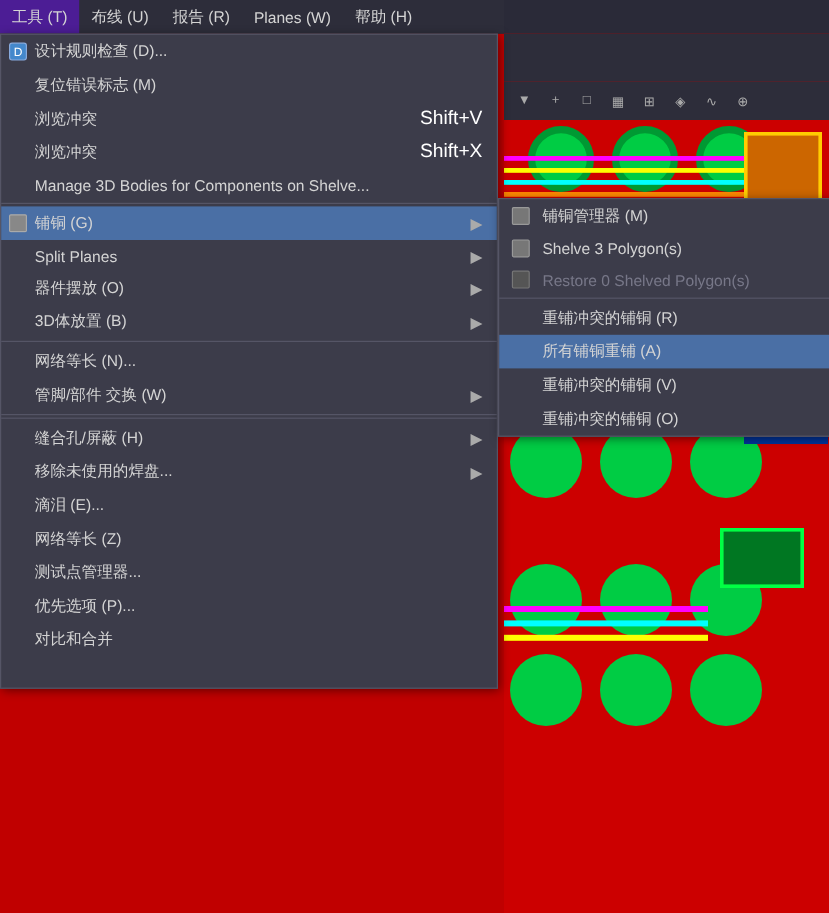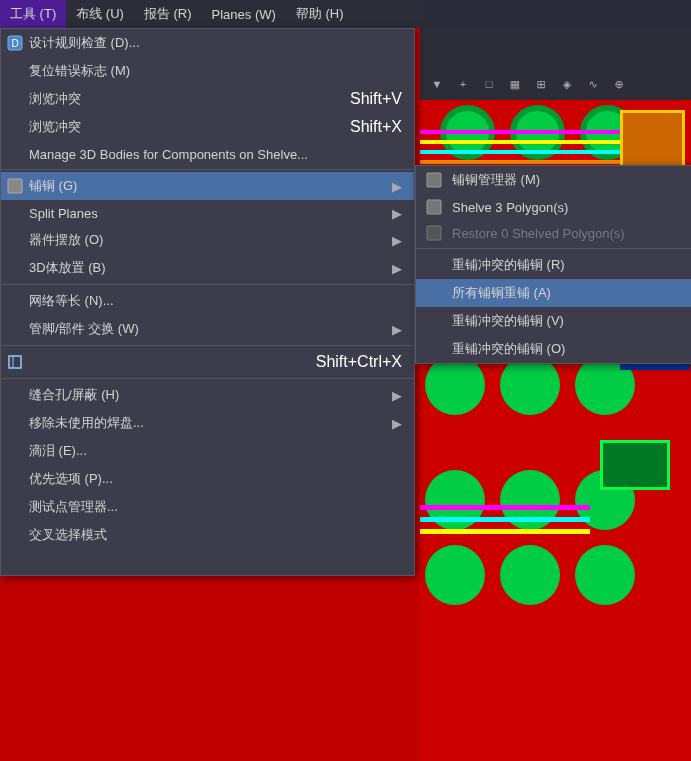--- a/index.html
+++ b/index.html
@@ -353,59 +353,52 @@
 
 
   <div class="menu-item">
     <span>管脚/部件 交换 (W)</span>
     <span class="arrow">▶</span>
   </div>
 
   <div class="menu-separator"></div>
 
 
-  <div class="menu-item">
-    <span class="icon-area">
-      <svg width="16" height="16" viewBox="0 0 16 16">
-          <rect x="2" y="2" width="12" height="12" fill="none" stroke="#88ccff" stroke-width="1.5"></rect>
-          <line x1="6" y1="2" x2="6" y2="14" stroke="#88ccff" stroke-width="1"></line>
-        </svg>
-    </span>
-    <span></span>
-    <span class="shortcut">Shift+Ctrl+X</span>
-  </div>
 
   <div class="menu-separator"></div>
 
   <div class="menu-item">
     <span>缝合孔/屏蔽 (H)</span>
     <span class="arrow">▶</span>
   </div>
 
   <div class="menu-item">
     <span>移除未使用的焊盘...</span>
     <span class="arrow">▶</span>
   </div>
 
   <div class="menu-item">
     <span>滴泪 (E)...</span>
   </div>
 
-
+  <div class="menu-item">
+    <span>网络等长 (Z)</span>
+  </div>
+
+
+  <div class="menu-item">
+    <span>测试点管理器...</span>
+  </div>
 
   <div class="menu-item">
     <span>优先选项 (P)...</span>
   </div>
 
   <div class="menu-item">
-    <span>测试点管理器...</span>
-  </div>
-
-  <div class="menu-item">
-    <span>交叉选择模式</span>
+    <span>对比和合并</span>
   </div>
 
   <div class="menu-item disabled">
     <span></span>
   </div>
 
 </div>
 
 <div class="copper-submenu">
 

